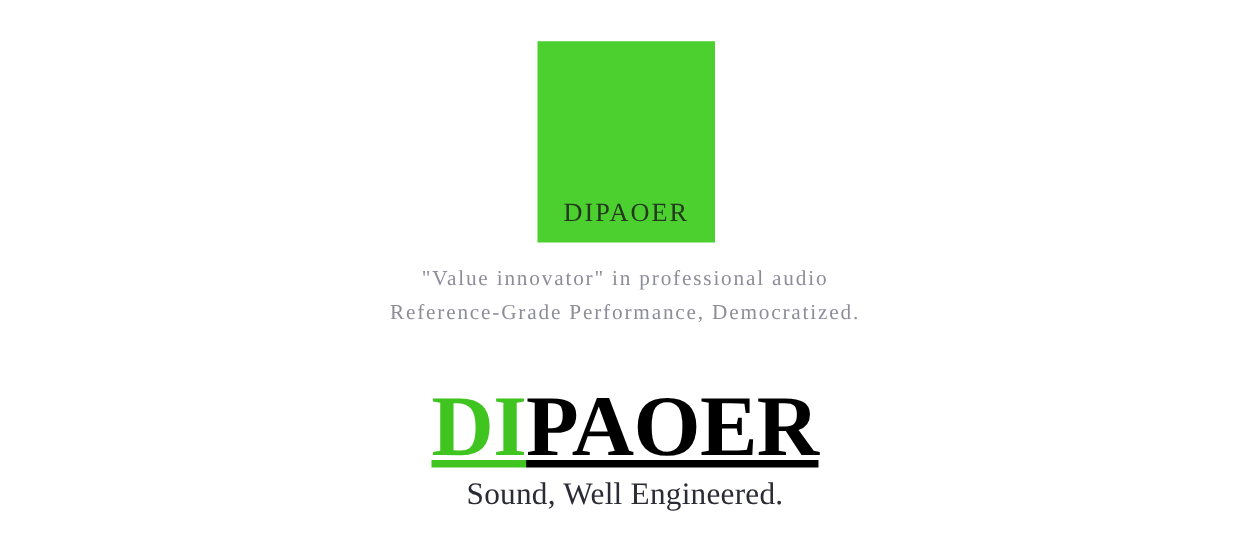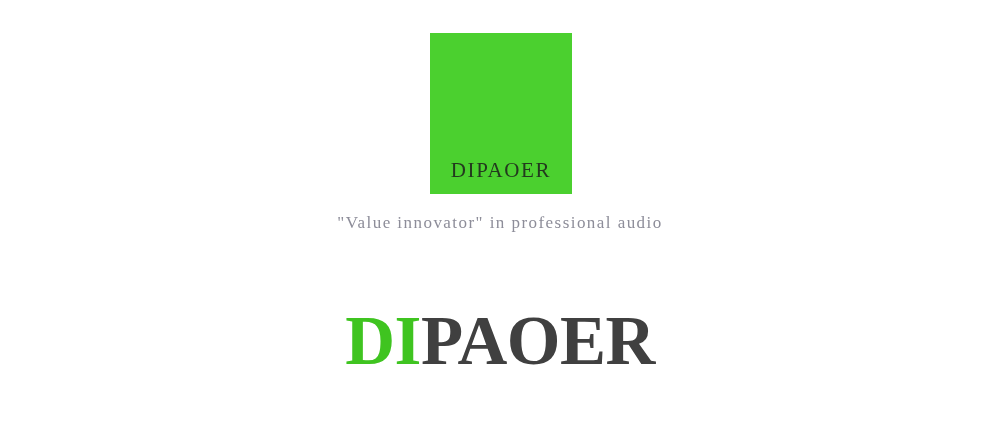--- a/index.html
+++ b/index.html
@@ -74,28 +74,29 @@
     text-align: center;
     white-space: nowrap;
   }
 
   .wordmark-text {
     font-family: "Liberation Serif", serif;
     font-weight: bold;
     font-size: 69px;
     line-height: 72px;
     letter-spacing: -0.5px;
+    text-decoration: underline;
   }
 
   .wordmark-accent {
     color: #3FC420;
   }
 
   .wordmark-rest {
-    color: #404040;
+    color: #000000;
   }
 
   
   .slogan {
     position: absolute;
     left: 0;
     right: 0;
     top: 381px;
     text-align: center;
     font-family: "Liberation Serif", serif;
@@ -110,20 +111,22 @@
 <body>
 
 <div class="page">
 
   <div class="logo-mark">
     <div class="logo-mark-label">DIPAOER</div>
   </div>
 
   <div class="tagline-block">
     <div class="tagline-line">"Value innovator" in professional audio</div>
+    <div class="tagline-line">Reference-Grade Performance, Democratized.</div>
   </div>
 
   <div class="wordmark">
     <span class="wordmark-text wordmark-accent">DI</span><span class="wordmark-text wordmark-rest">PAOER</span>
   </div>
 
+  <div class="slogan">Sound, Well Engineered.</div>
 
 </div>
 
 </body></html>

